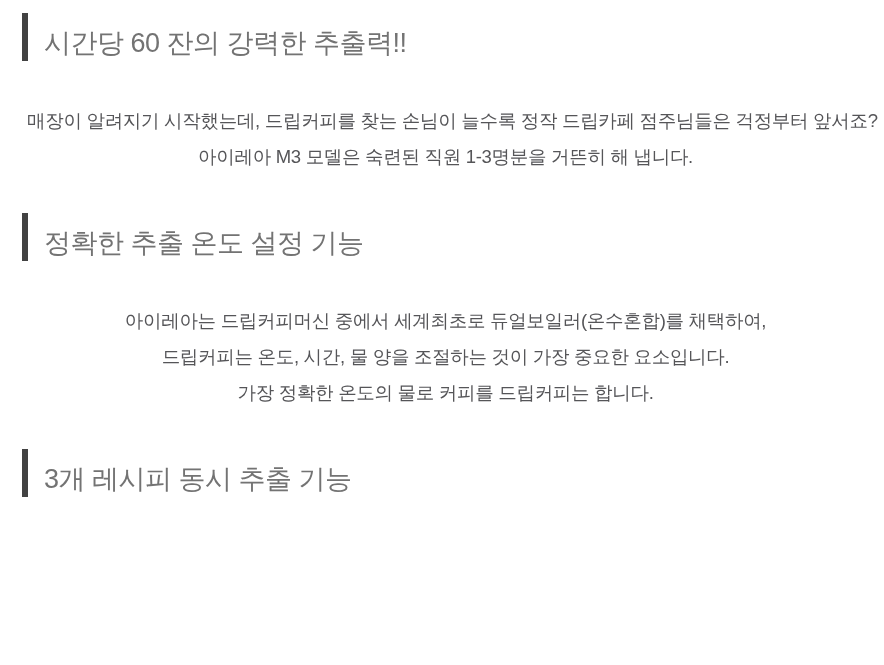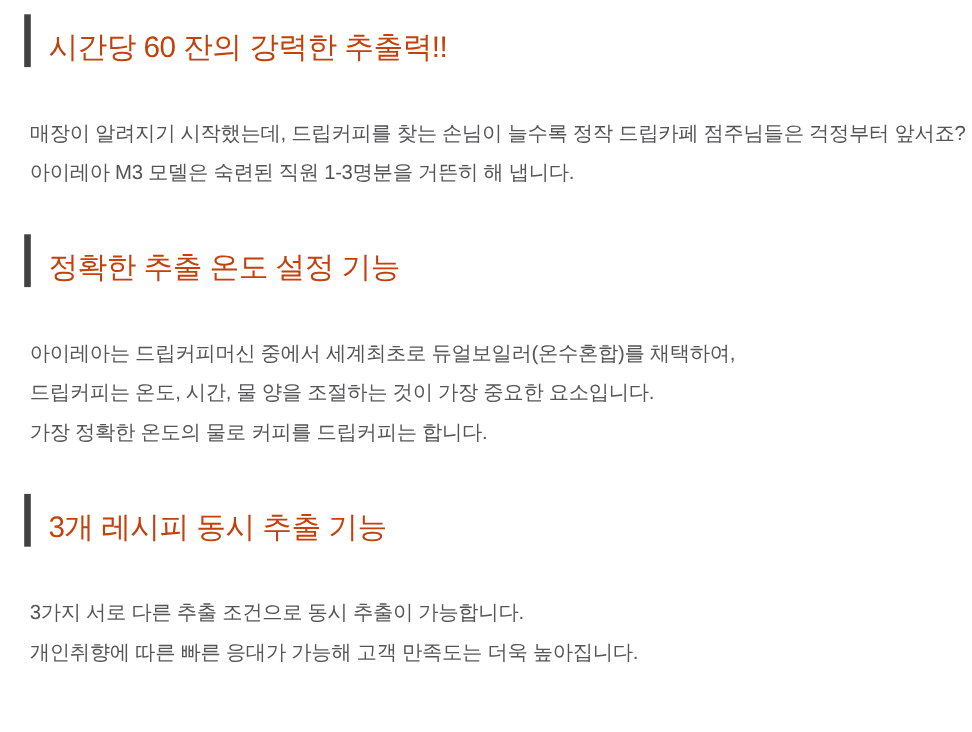--- a/index.html
+++ b/index.html
@@ -22,38 +22,39 @@
     margin: 0 0 42px 0;
   }
   .accent-bar {
     width: 6px;
     height: 48px;
     background: #424242;
     flex: 0 0 6px;
   }
   .heading-text {
     margin-left: 16px;
-    color: #c2410c;
+    color: #737373;
     font-size: 27px;
     font-weight: 400;
     letter-spacing: -0.5px;
     white-space: nowrap;
     margin-top: 11px;
   }
   .body-text {
     margin: 0 0 38px 5px;
     color: #555558;
     font-size: 18.5px;
     font-weight: 400;
     letter-spacing: -0.3px;
   }
   .body-line {
     display: block;
     line-height: 36px;
     white-space: nowrap;
+    text-align: center;
   }
 </style>
 </head>
 <body>
 
 <div class="page">
 
   <section>
     <h2 class="section-heading">
       <span class="accent-bar"></span>
@@ -75,19 +76,15 @@
       <span class="body-line">드립커피는 온도, 시간, 물 양을 조절하는 것이 가장 중요한 요소입니다.</span>
       <span class="body-line">가장 정확한 온도의 물로 커피를 드립커피는 합니다.</span>
     </p>
   </section>
 
   <section>
     <h2 class="section-heading">
       <span class="accent-bar"></span>
       <span class="heading-text">3개 레시피 동시 추출 기능</span>
     </h2>
-    <p class="body-text">
-      <span class="body-line">3가지 서로 다른 추출 조건으로 동시 추출이 가능합니다.</span>
-      <span class="body-line">개인취향에 따른 빠른 응대가 가능해 고객 만족도는 더욱 높아집니다.</span>
-    </p>
   </section>
 
 </div>
 
 </body></html>

